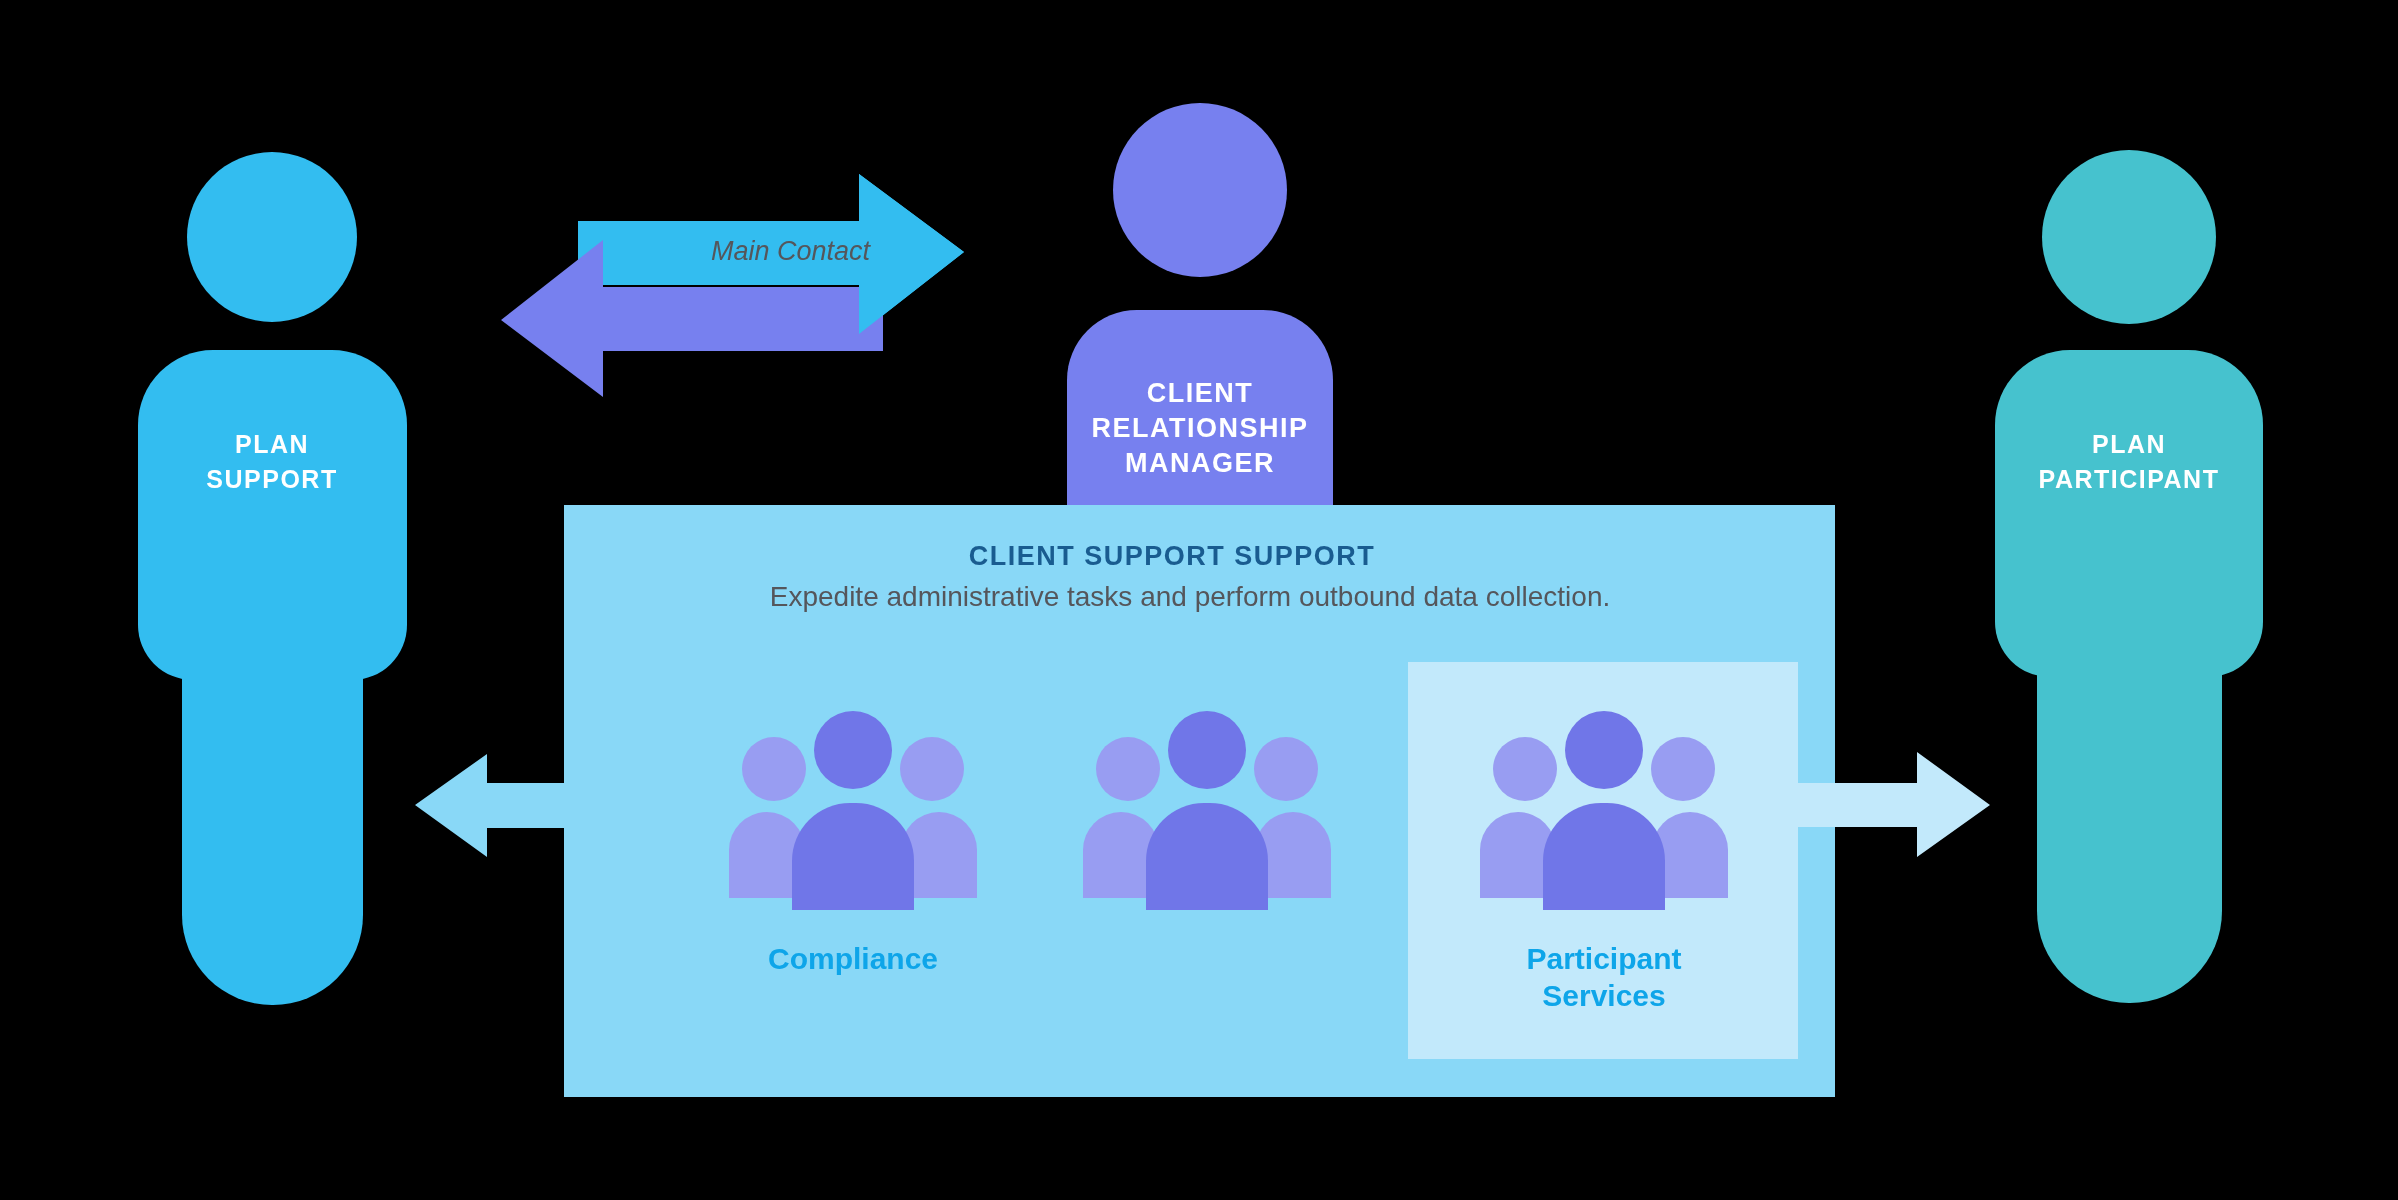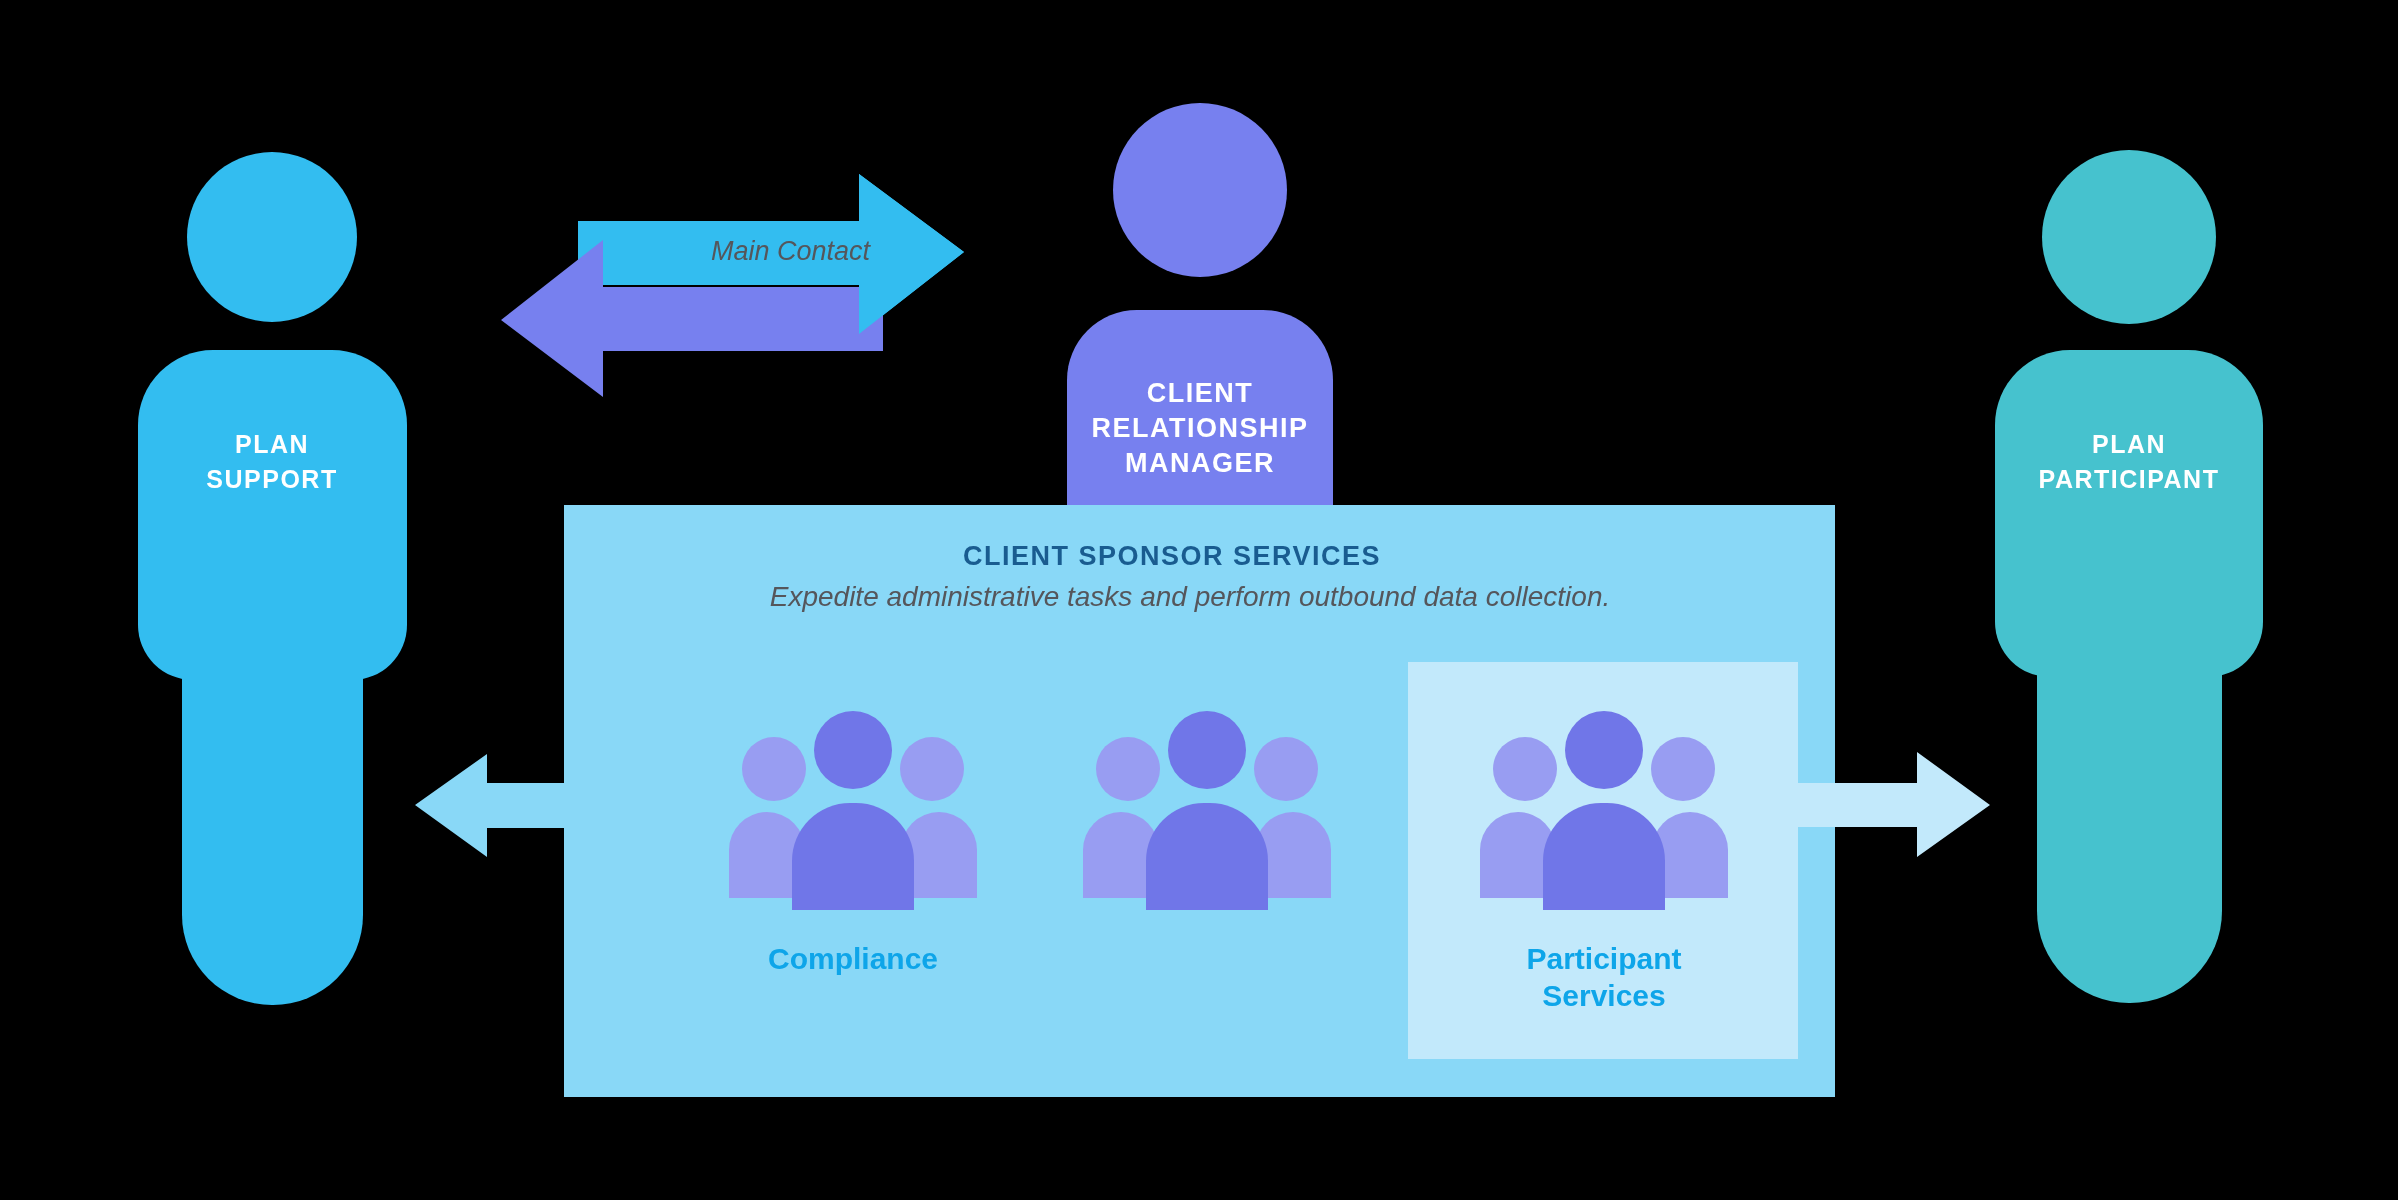--- a/index.html
+++ b/index.html
@@ -38,21 +38,21 @@
   
   #main-contact-svg{left:400px;top:170px;}
   .main-contact-label{left:600px;top:234px;width:270px;text-align:right;
                       font-style:italic;font-size:27px;line-height:34px;color:#55565B;}
 
   
   .support-box{left:564px;top:505px;width:1271px;height:592px;background:#89D8F7;}
   .support-title{position:absolute;left:0;right:55px;top:36px;text-align:center;
                  color:#195C90;font-weight:bold;font-size:27px;letter-spacing:1.5px;}
   .support-subtitle{position:absolute;left:0;right:55px;top:76px;text-align:center;
-                    color:#55565B;font-style:italic;font-size:28px;margin-left:36px;}
+                    color:#55565B;font-size:28px;margin-left:36px;}
   .highlight-box{left:1408px;top:662px;width:390px;height:397px;background:#C2E9FB;}
 
   
   .group-icon{position:absolute;top:710px;width:254px;height:200px;}
   .gi{position:absolute;}
   .gi.side-head{width:64px;height:64px;border-radius:50%;background:#989DF2;top:27px;}
   .gi.side-head.l{left:16px;} .gi.side-head.r{left:174px;}
   .gi.side-body{width:76px;height:86px;border-radius:38px 38px 0 0;background:#989DF2;top:102px;}
   .gi.side-body.l{left:3px;} .gi.side-body.r{left:175px;}
   .gi.center-head{width:78px;height:78px;border-radius:50%;background:#7076E8;left:88px;top:1px;}
@@ -97,21 +97,21 @@
     <div class="head"></div>
     <div class="torso"></div>
     <div class="legs"></div>
     <div class="person-label participant-label">
       <div>PLAN</div>
       <div>PARTICIPANT</div>
     </div>
   </div>
 
   <div class="abs support-box">
-    <div class="support-title">CLIENT SPONSOR SERVICES</div>
+    <div class="support-title">CLIENT SUPPORT SUPPORT</div>
     <div class="support-subtitle">Expedite administrative tasks and perform outbound data collection.</div>
   </div>
 
   <div class="abs highlight-box"></div>
 
   <svg class="abs" style="left:410px;top:748px;" width="160" height="115" viewBox="0 0 160 115">
     <polygon points="160,35 77,35 77,6 5,57 77,109 77,80 160,80" fill="#89D8F7"></polygon>
   </svg>
 
   <svg class="abs" style="left:1790px;top:748px;" width="210" height="115" viewBox="0 0 210 115">

